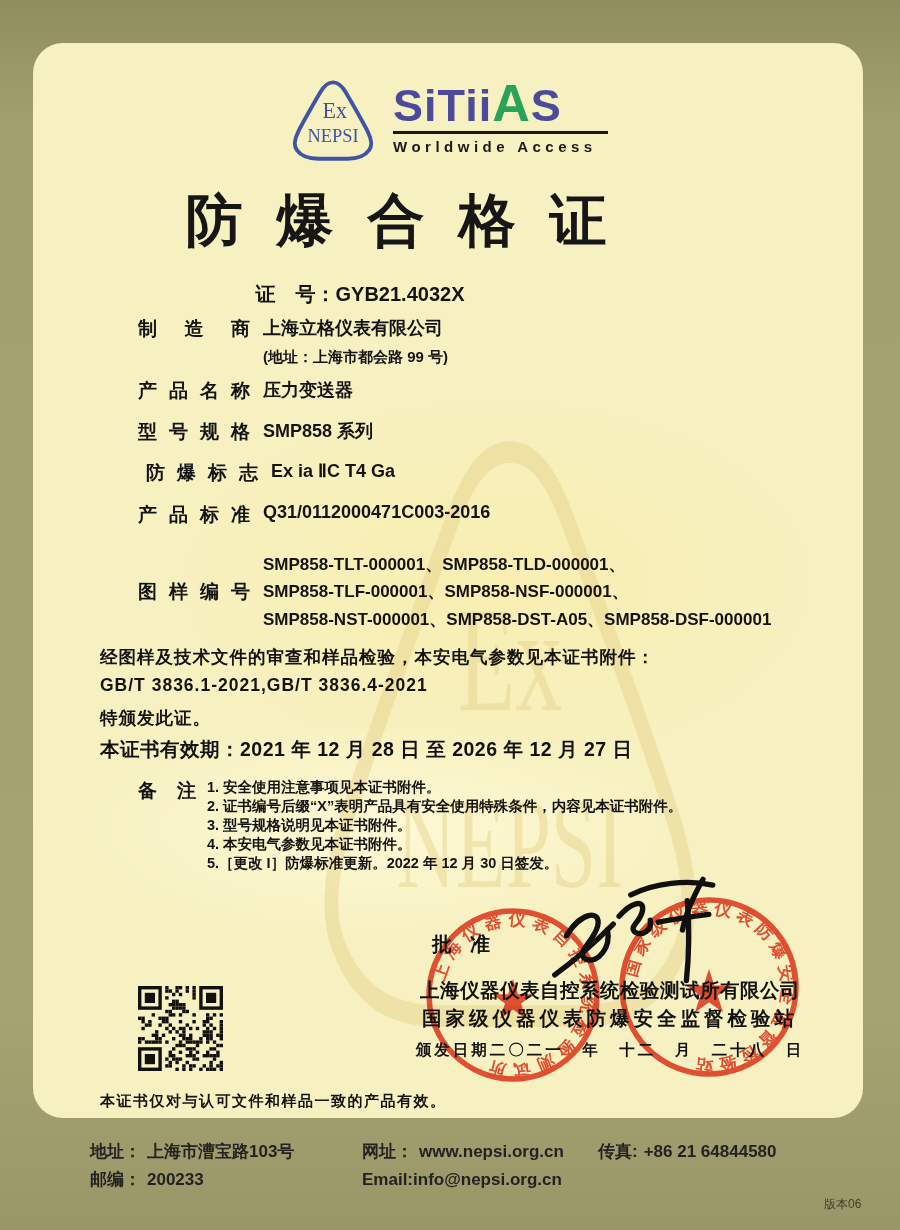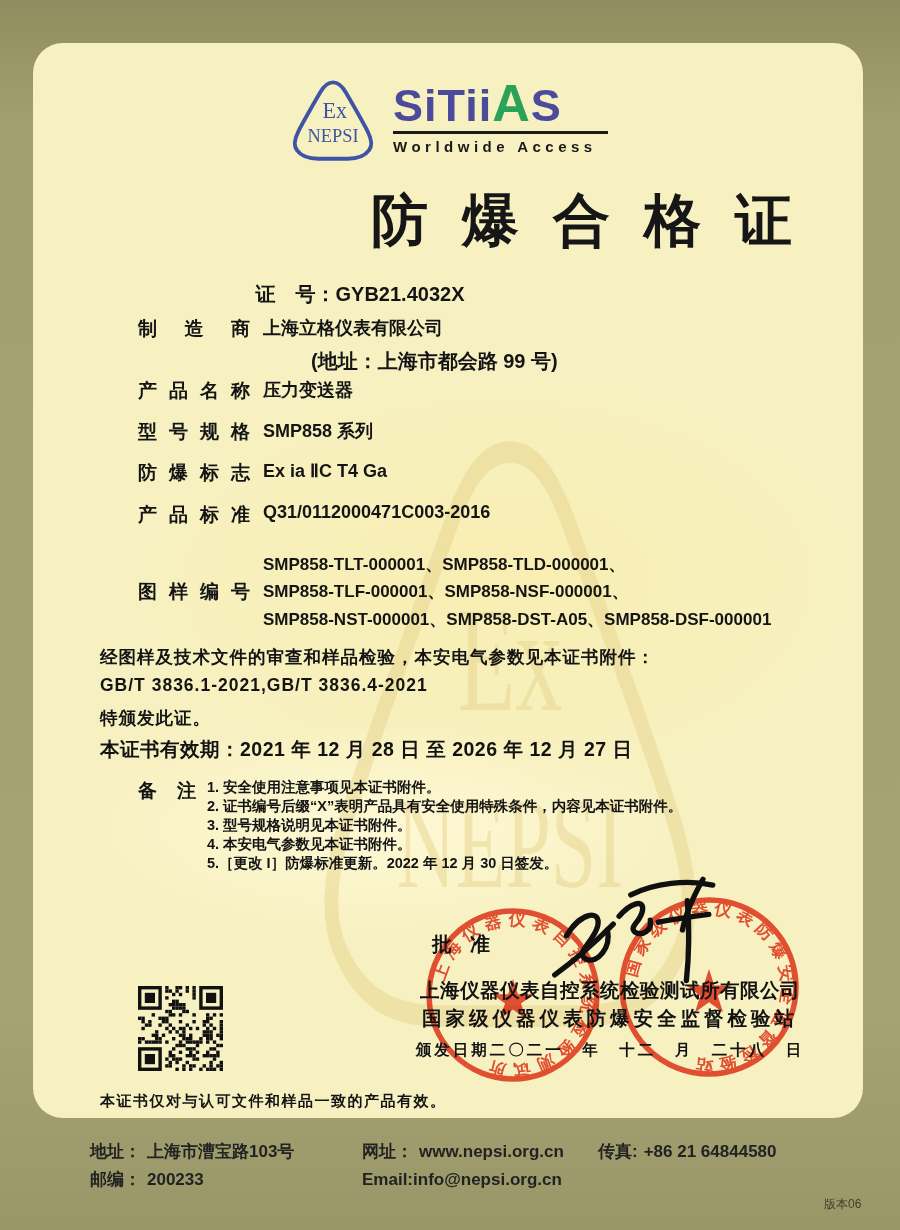--- a/index.html
+++ b/index.html
@@ -13,29 +13,29 @@
       #f7f1c2;}
   .abs{position:absolute;}
   
   .nepsi-logo{left:287px;top:76px;width:92px;height:90px;}
   .sitiias{left:393px;top:80px;width:215px;}
   .sitiias-word{font-weight:700;font-size:45px;line-height:46px;color:#4c4b9b;letter-spacing:1px;white-space:nowrap;}
   .sitiias-word .accent{color:#2aa257;font-size:52px;}
   .sitiias-tagline{margin-top:2px;border-top:3px solid #1a1a1a;padding-top:4px;
     font-weight:bold;font-size:15px;letter-spacing:4.5px;color:#1a1a1a;white-space:nowrap;}
   
-  .title-wrap{left:0;top:183px;width:792px;text-align:right;}
+  .title-wrap{left:0;top:183px;width:792px;text-align:center;}
   .title{font-size:57px;font-weight:bold;color:#161616;letter-spacing:34px;margin-right:-34px;}
   .certno-wrap{left:0;top:281px;width:720px;text-align:center;font-size:20px;font-weight:bold;color:#141414;}
   
   .frow{display:flex;align-items:flex-start;}
   .flabel{width:112px;font-size:19px;font-weight:bold;color:#141414;
     text-align:justify;text-align-last:justify;flex:none;}
   .fvalue{margin-left:13px;font-size:18px;font-weight:bold;color:#141414;white-space:nowrap;}
-  .fnote{font-size:20px;font-weight:bold;color:#141414;margin-left:48px;}
+  .fnote{font-size:15px;font-weight:bold;color:#141414;}
   .dwg-lines{margin-left:13px;font-size:17px;font-weight:bold;color:#141414;line-height:27.6px;white-space:nowrap;}
   .stmt{left:100px;font-size:17.5px;font-weight:bold;color:#141414;letter-spacing:1px;white-space:nowrap;}
   .validity{left:100px;top:736px;font-size:19.5px;font-weight:bold;color:#121212;letter-spacing:.5px;white-space:nowrap;}
   
   .remarks{left:138px;top:778px;display:flex;}
   .rlabel{width:58px;font-size:19px;font-weight:bold;color:#141414;text-align:justify;text-align-last:justify;flex:none;font-family:Liberation Serif, serif;}
   .ritems{margin-left:11px;font-size:14.5px;font-weight:bold;color:#141414;line-height:19px;white-space:nowrap;}
   
   .approve-label{left:432px;top:931px;width:58px;font-size:20px;font-weight:bold;color:#141414;
     text-align:justify;text-align-last:justify;z-index:5;}
@@ -97,21 +97,21 @@
   <div class="abs frow" style="left:138px;top:378px;">
     <div class="flabel">产品名称</div>
     <div class="fvalue">压力变送器</div>
   </div>
 
   <div class="abs frow" style="left:138px;top:419px;">
     <div class="flabel">型号规格</div>
     <div class="fvalue">SMP858 系列</div>
   </div>
 
-  <div class="abs frow" style="left:138px;top:460px;">
+  <div class="abs frow" style="left:146px;top:460px;">
     <div class="flabel">防爆标志</div>
     <div class="fvalue">Ex ia ⅡC T4 Ga</div>
   </div>
 
   <div class="abs frow" style="left:138px;top:502px;">
     <div class="flabel">产品标准</div>
     <div class="fvalue">Q31/0112000471C003-2016</div>
   </div>
 
   <div class="abs frow" style="left:138px;top:536px;align-items:center;height:112px;">

